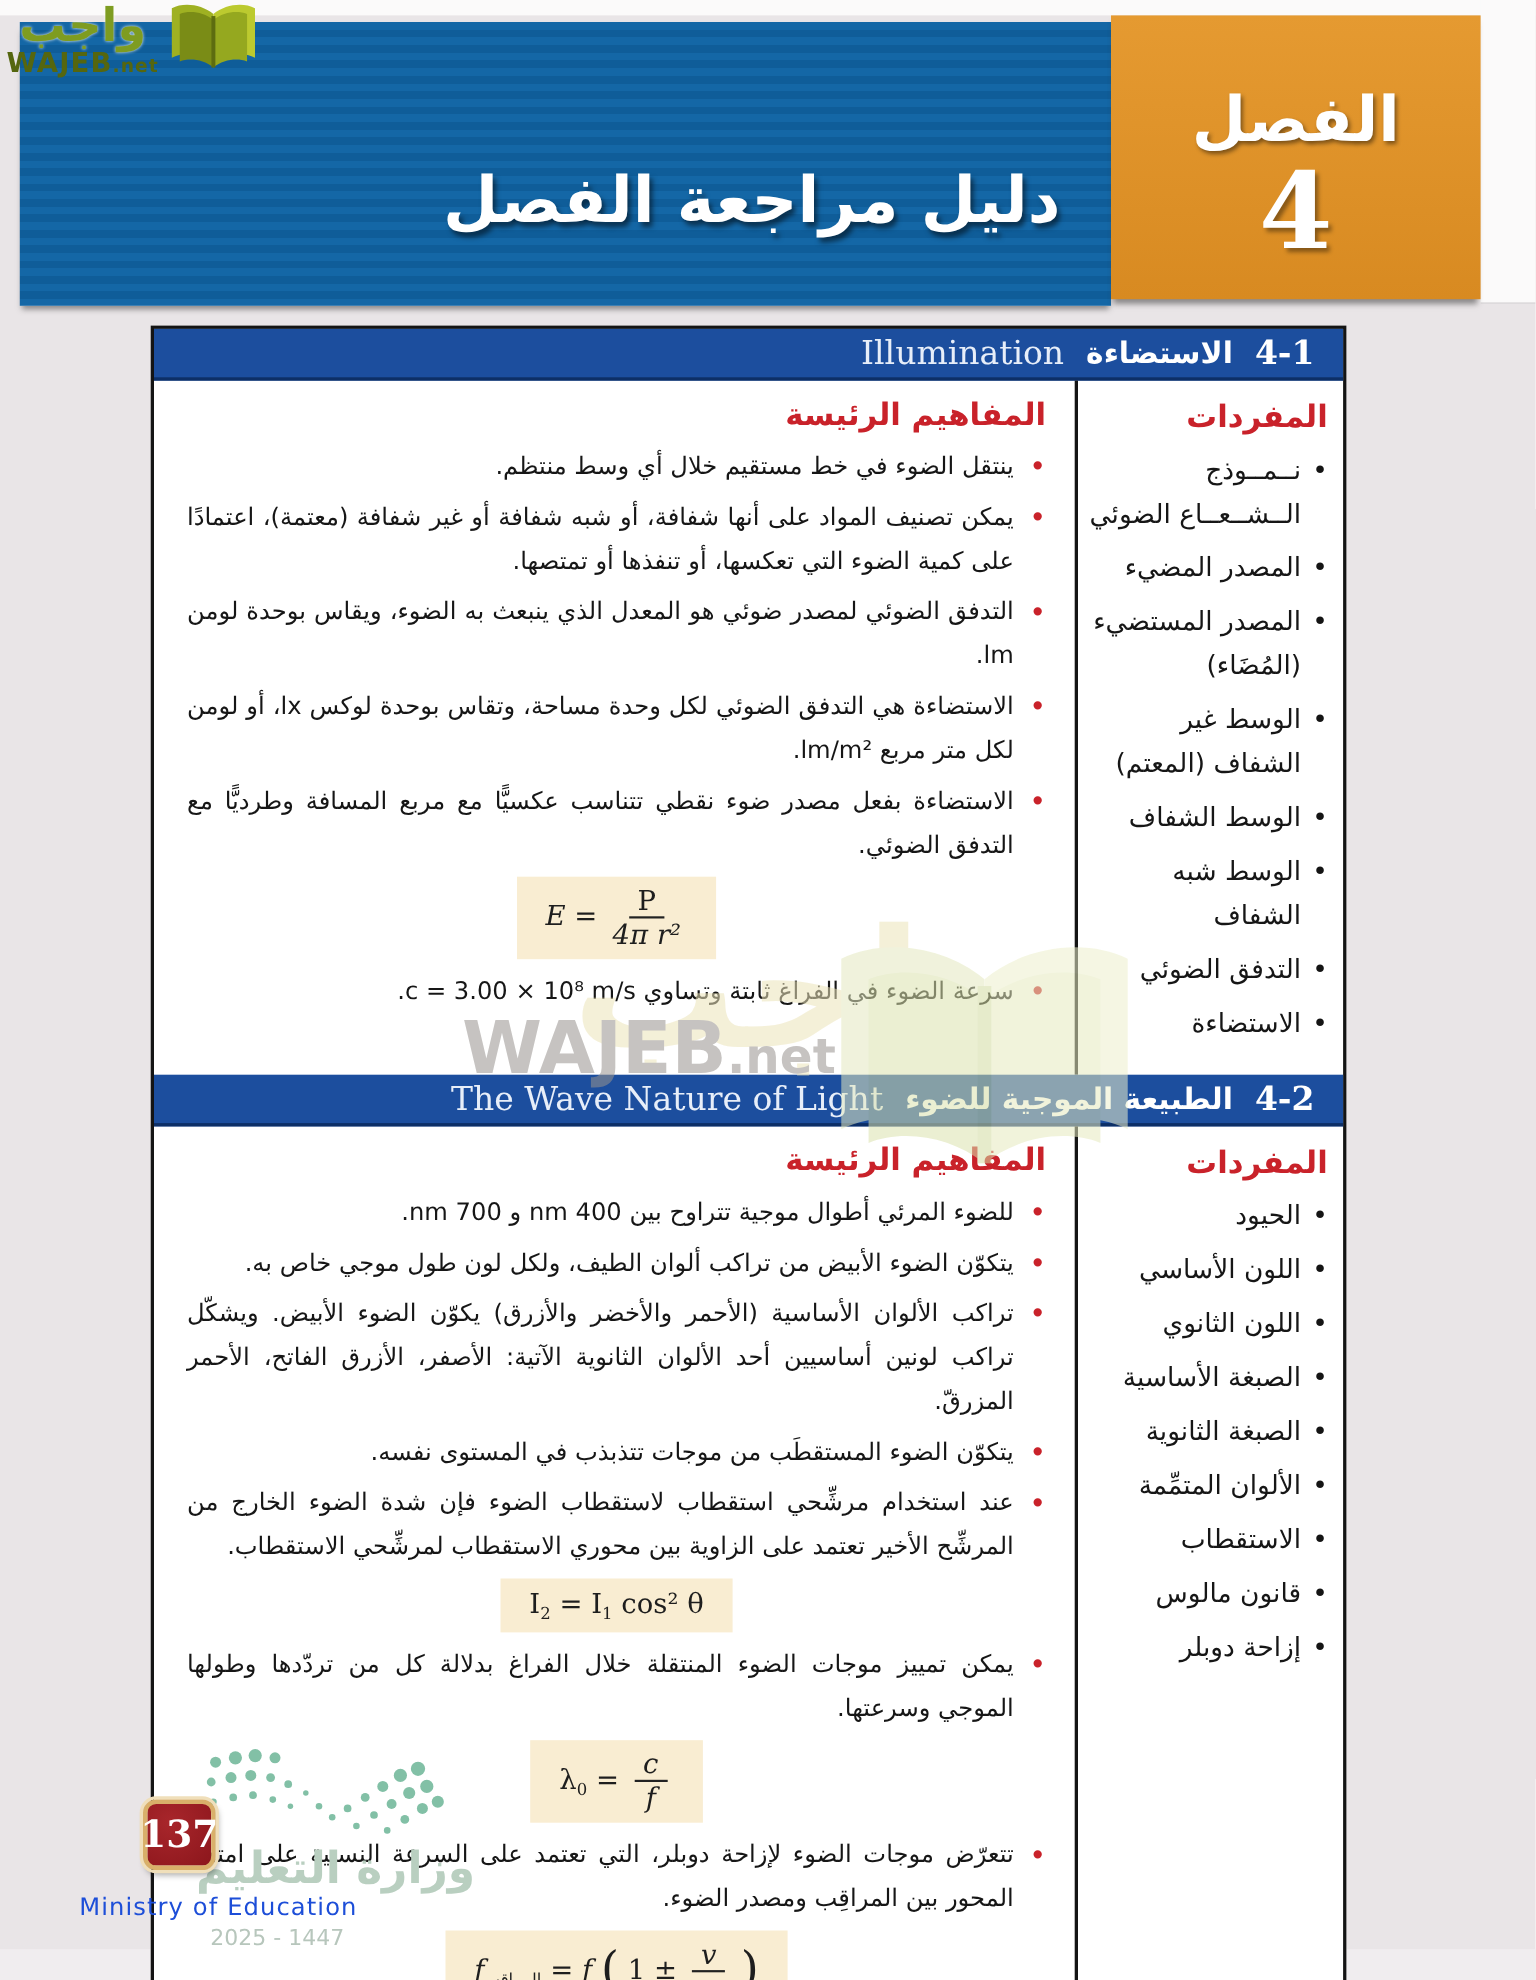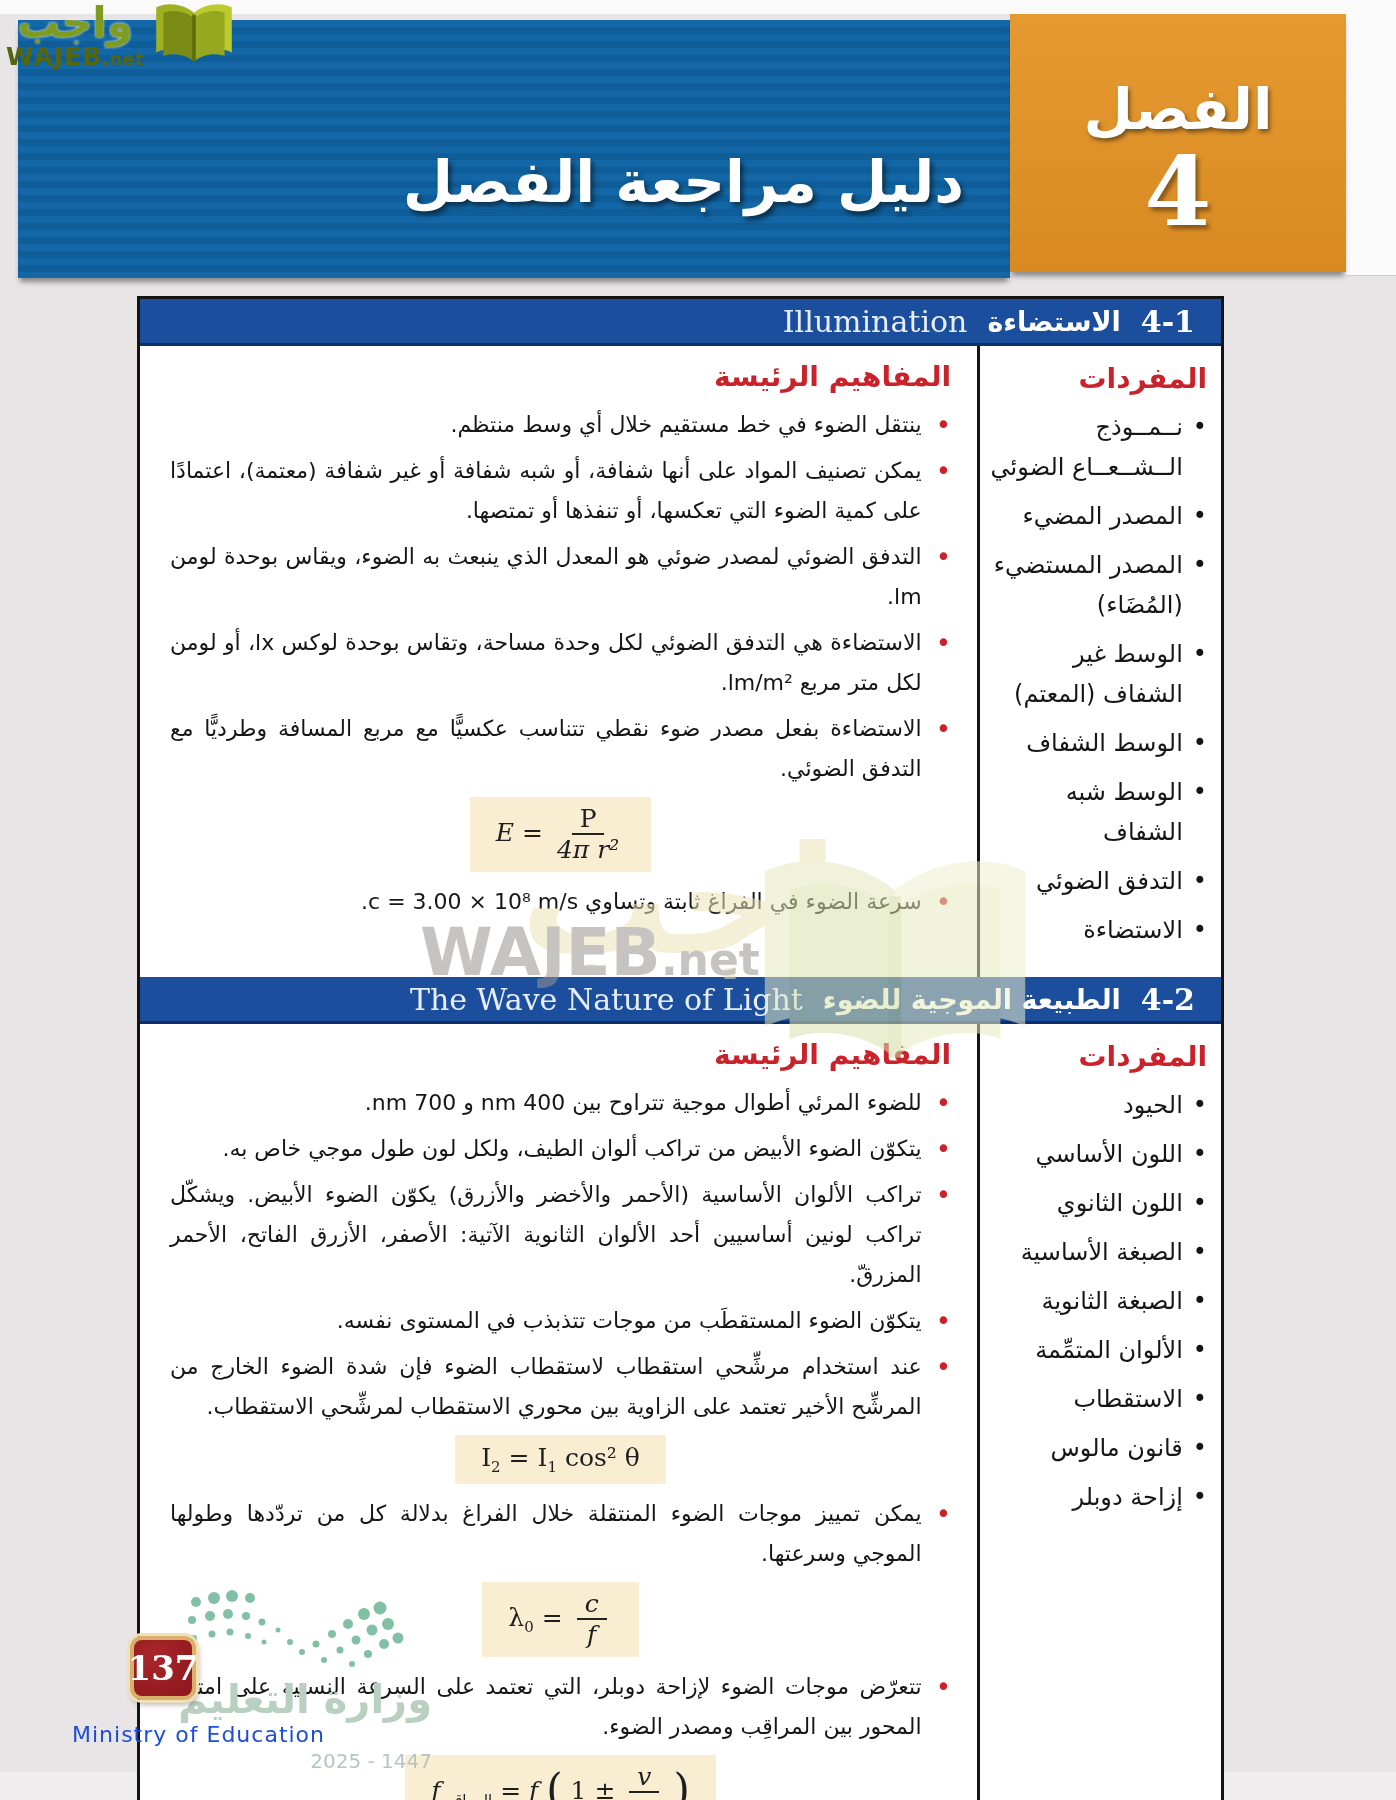--- a/index.html
+++ b/index.html
@@ -103,21 +103,21 @@
   .wm-site .tld { font-size:44px; }
   .wm-bookwrap { position:absolute; left:320px; top:-6px; width:310px; height:330px; }
   .wm-book .pg-outer-l{fill:#e4e9c0;} .wm-book .pg-outer-r{fill:#edf0cd;}
   .wm-book .pg-inner-l{fill:#dbe2ae;} .wm-book .pg-inner-r{fill:#e6eabf;}
   .wm-book .spine{fill:#d3dba2;}
 
   
   .moe { position:absolute; left:72px; top:1586px; width:360px; z-index:4; }
   .moe-word { font-size:40px; font-weight:bold; color:#b9cfc0; margin-top:-10px; letter-spacing:2px; }
   .moe-en { font-size:22px; color:#1d4ed8; letter-spacing:1px; direction:ltr; text-align:left; }
-  .moe-years { font-size:20px; color:#b7c6bc; direction:ltr; text-align:right; margin-top:2px; }
+  .moe-years { font-size:20px; color:#b7c6bc; direction:ltr; text-align:center; margin-top:2px; }
   .page-badge {
     position:absolute; left:130px; top:1636px; width:66px; height:64px;
     background:radial-gradient(circle at 35% 30%, #a8262b, #8c161c);
     border:4px solid #d9b popup06a;
     border:4px solid #d9b06a; border-radius:12px;
     box-shadow:0 0 0 3px #f0dfba, 2px 4px 6px rgba(0,0,0,.35);
     color:#fff; font-family:"DejaVu Serif", serif; font-size:34px; font-weight:bold;
     display:flex; align-items:center; justify-content:center; z-index:5;
   }
   .footer-strip { position:absolute; left:0; bottom:0; width:1396px; height:28px; background:#f0edef; }

